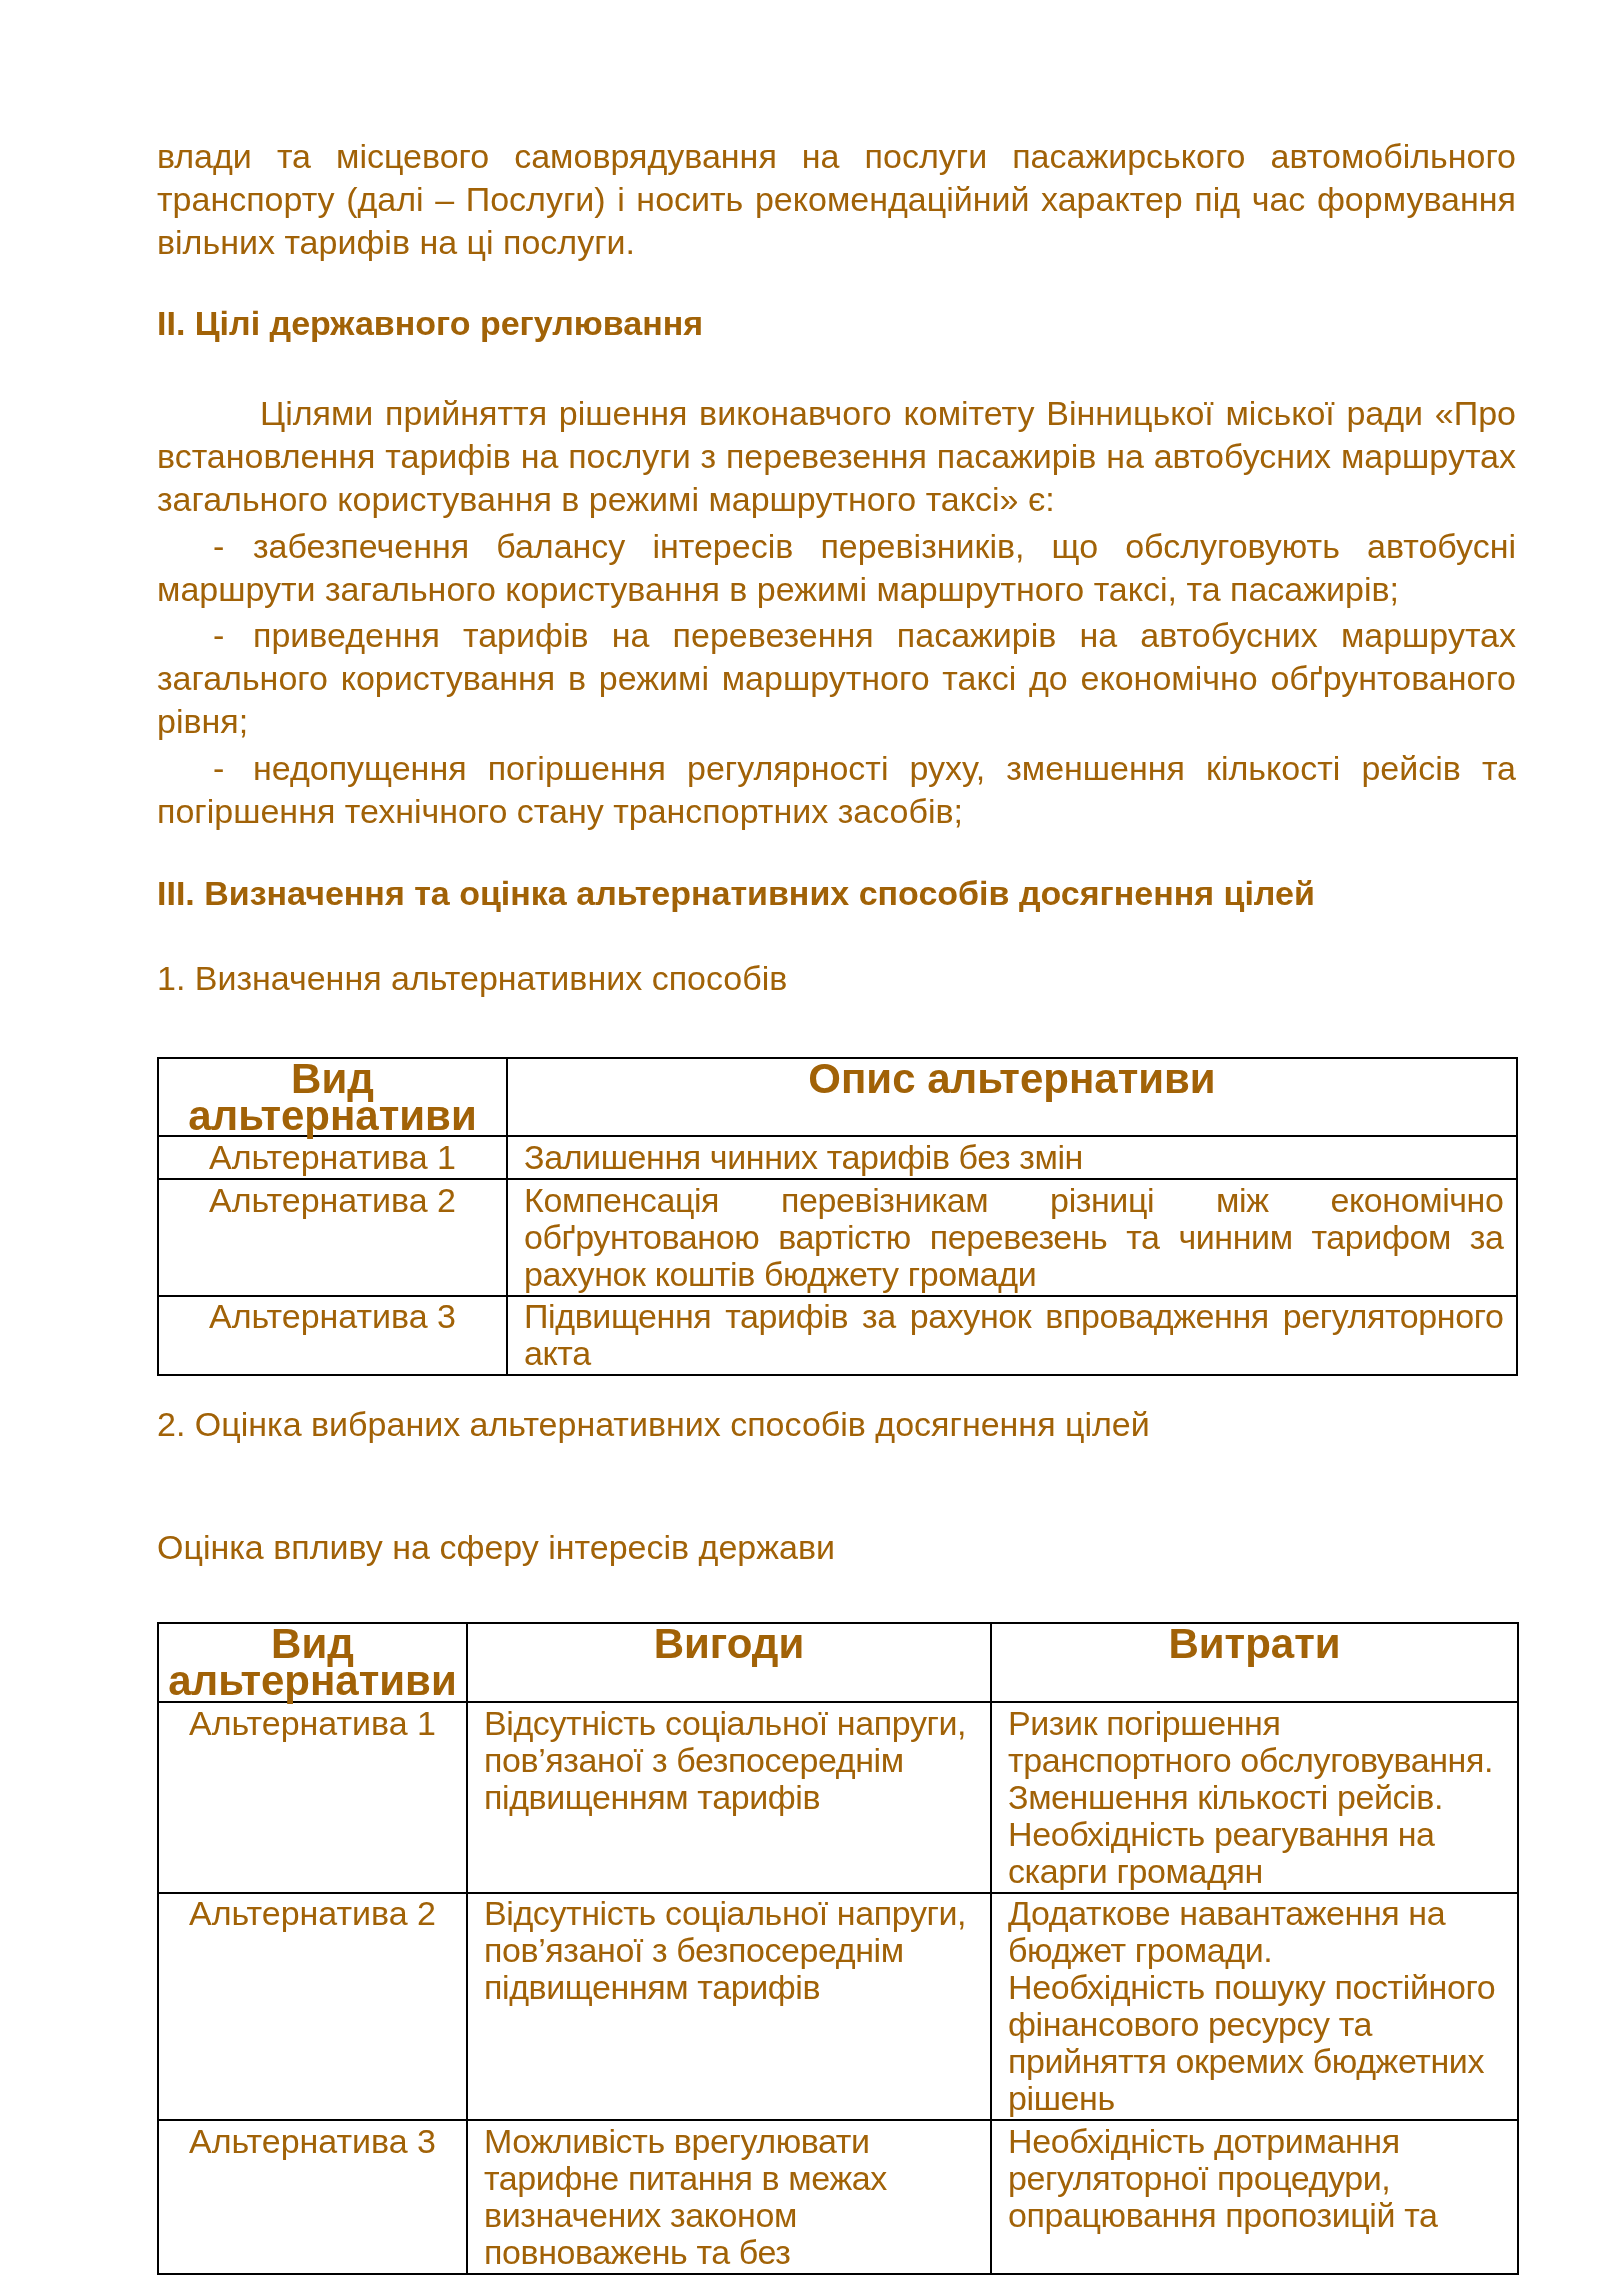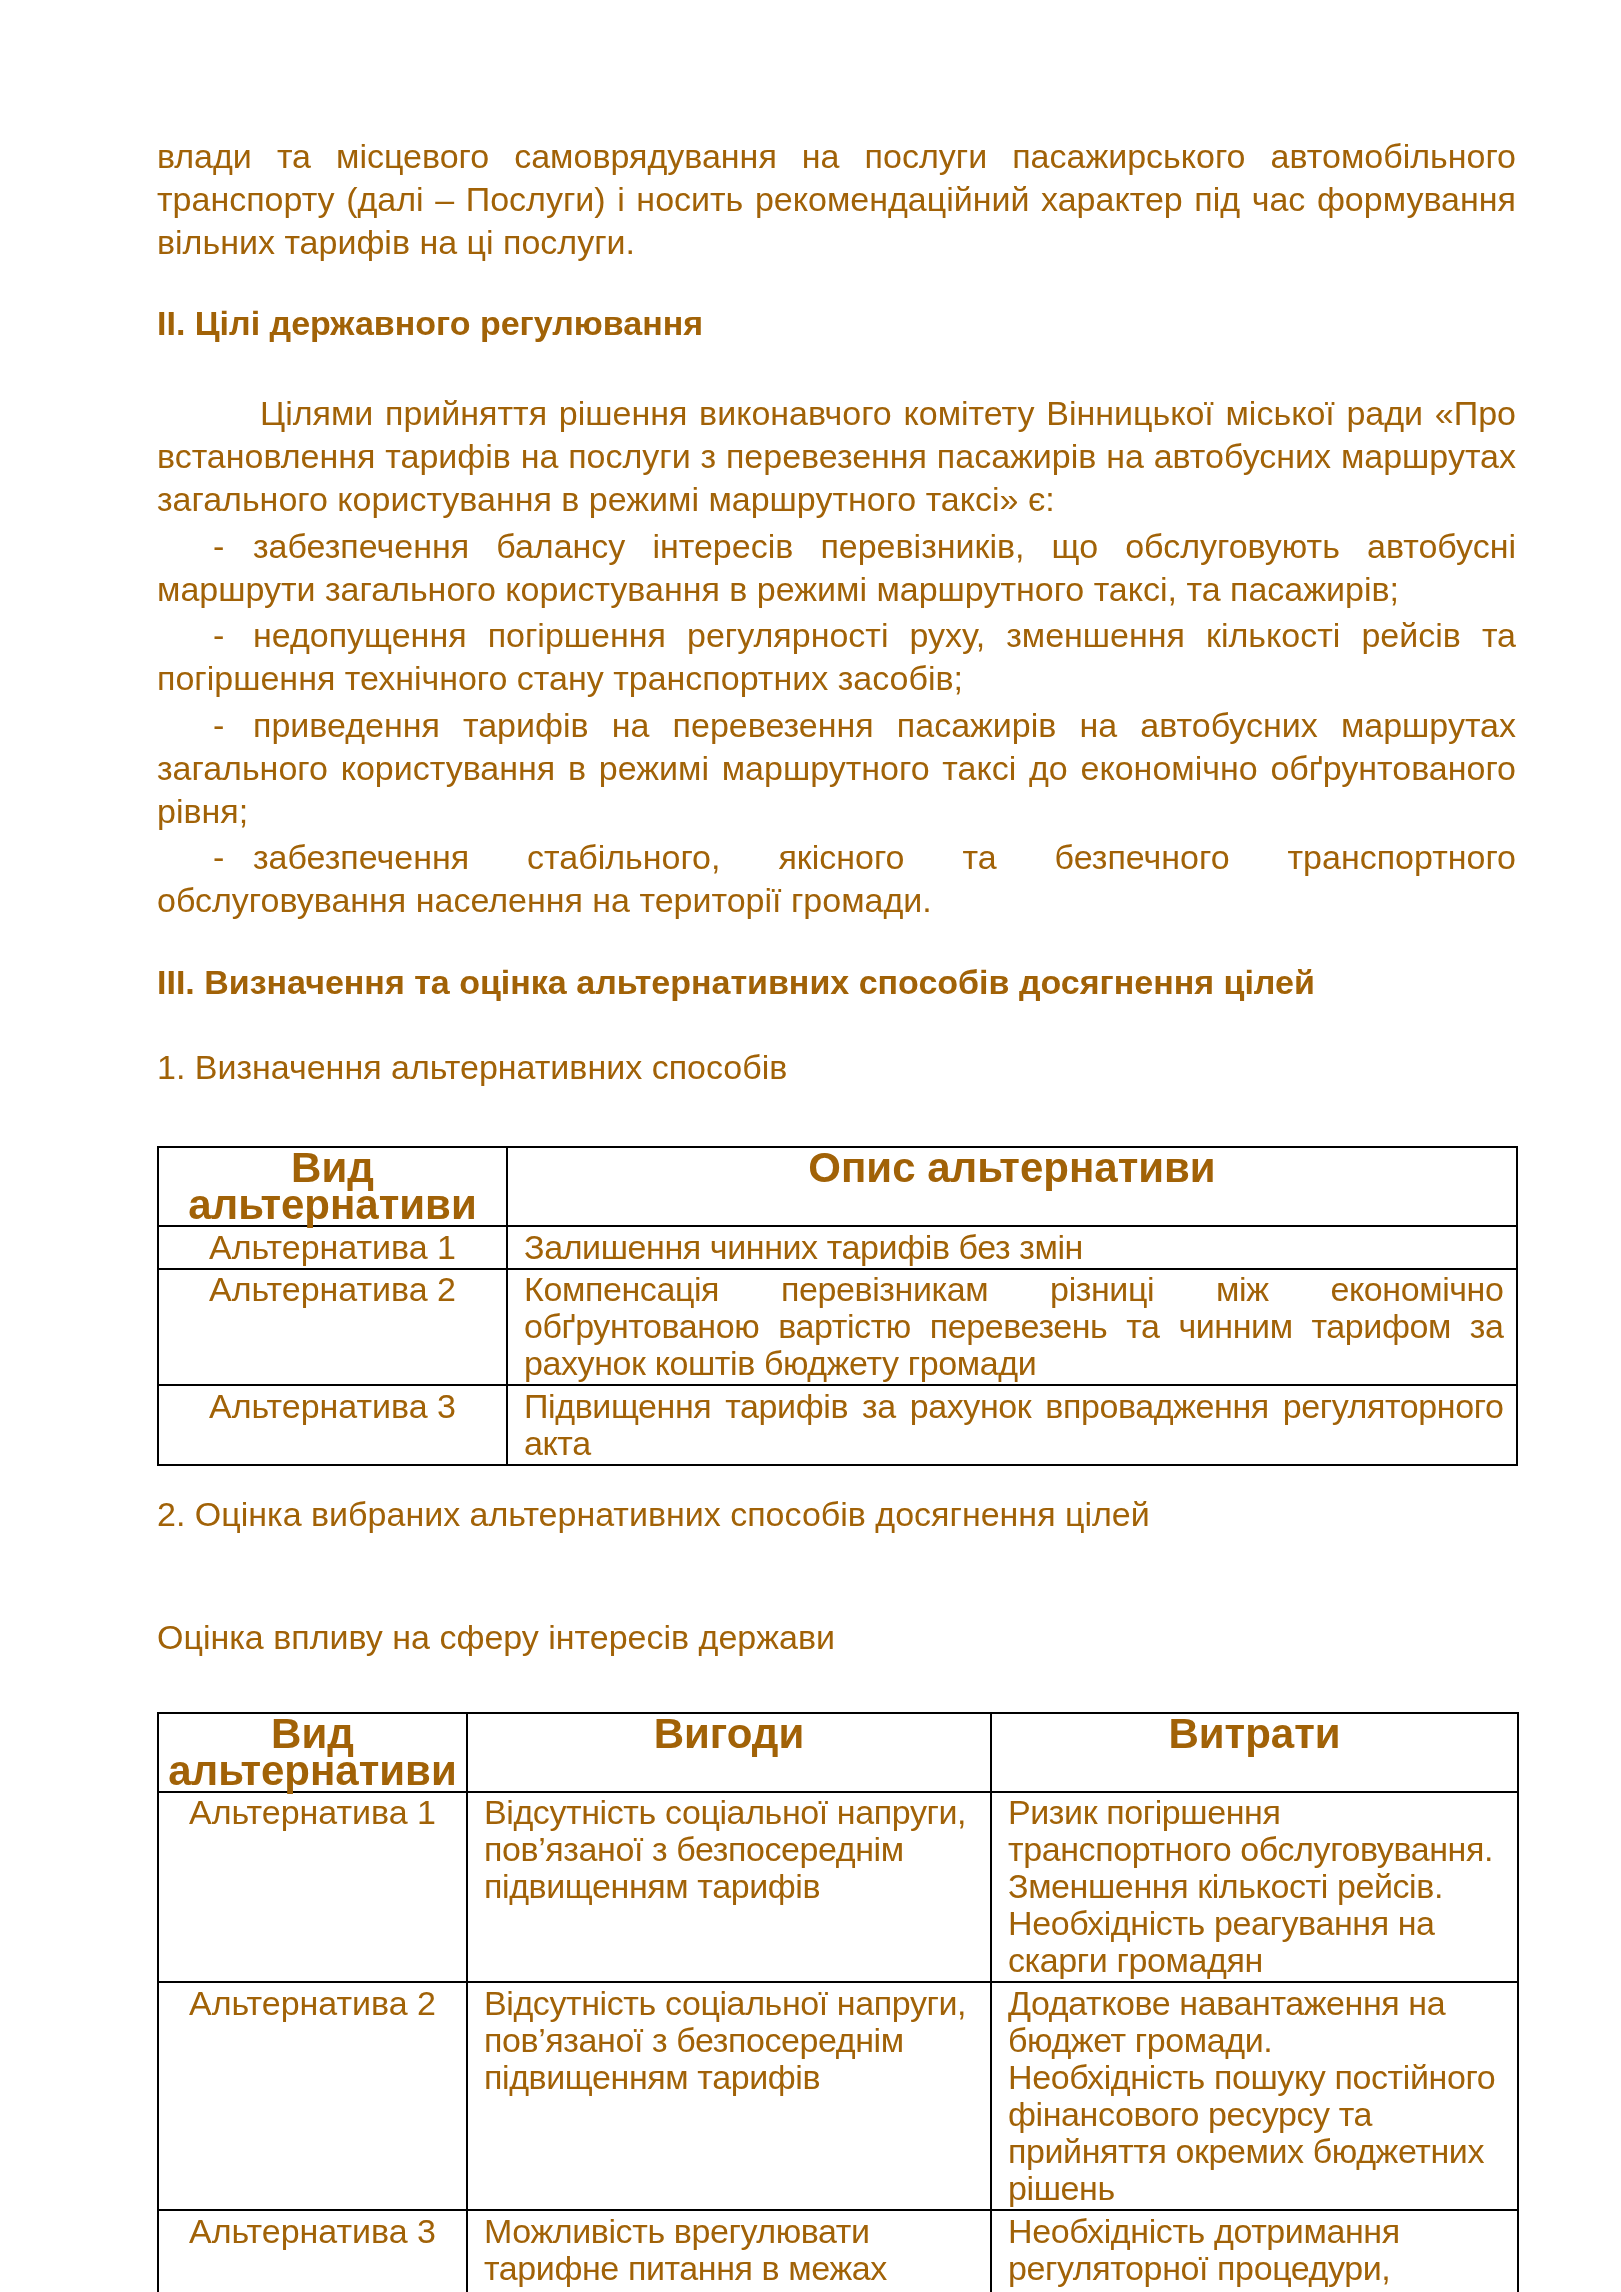--- a/index.html
+++ b/index.html
@@ -94,25 +94,24 @@
 <div class="page">
 
   <p class="body-par">влади та місцевого самоврядування на послуги пасажирського автомобільного транспорту (далі – Послуги) і носить рекомендаційний характер під час формування вільних тарифів на ці послуги.</p>
 
   <p class="heading h-sec2">ІІ. Цілі державного регулювання</p>
 
   <p class="body-par lead">Цілями прийняття рішення виконавчого комітету Вінницької міської ради «Про встановлення тарифів на послуги з перевезення пасажирів на автобусних маршрутах загального користування в режимі маршрутного таксі» є:</p>
 
   <p class="body-par goal"><span class="dash">-</span><span>забезпечення балансу інтересів перевізників, що обслуговують автобусні маршрути загального користування в режимі маршрутного таксі, та пасажирів;</span></p>
 
+  <p class="body-par goal"><span class="dash">-</span><span>приведення тарифів на перевезення пасажирів на автобусних маршрутах загального користування в режимі маршрутного таксі до економічно обґрунтованого рівня;</span></p>
+
   <p class="body-par goal"><span class="dash">-</span><span>недопущення погіршення регулярності руху, зменшення кількості рейсів та погіршення технічного стану транспортних засобів;</span></p>
 
-  <p class="body-par goal"><span class="dash">-</span><span>приведення тарифів на перевезення пасажирів на автобусних маршрутах загального користування в режимі маршрутного таксі до економічно обґрунтованого рівня;</span></p>
-
-  <p class="body-par goal"><span class="dash">-</span><span>забезпечення стабільного, якісного та безпечного транспортного обслуговування населення на території громади.</span></p>
 
   <p class="heading h-sec3">ІІІ. Визначення та оцінка альтернативних способів досягнення цілей</p>
 
   <p class="plain sub1">1. Визначення альтернативних способів</p>
 
   <table class="t1">
     <colgroup>
       <col style="width:349px">
       <col style="width:1010px">
     </colgroup>

